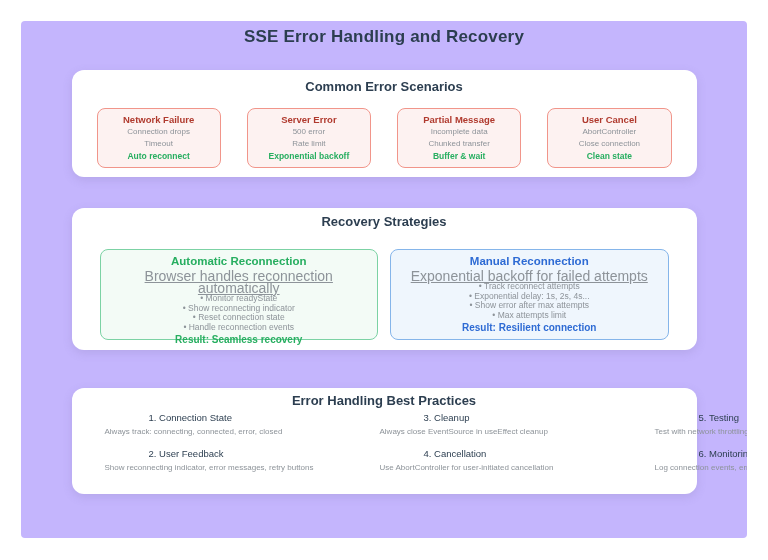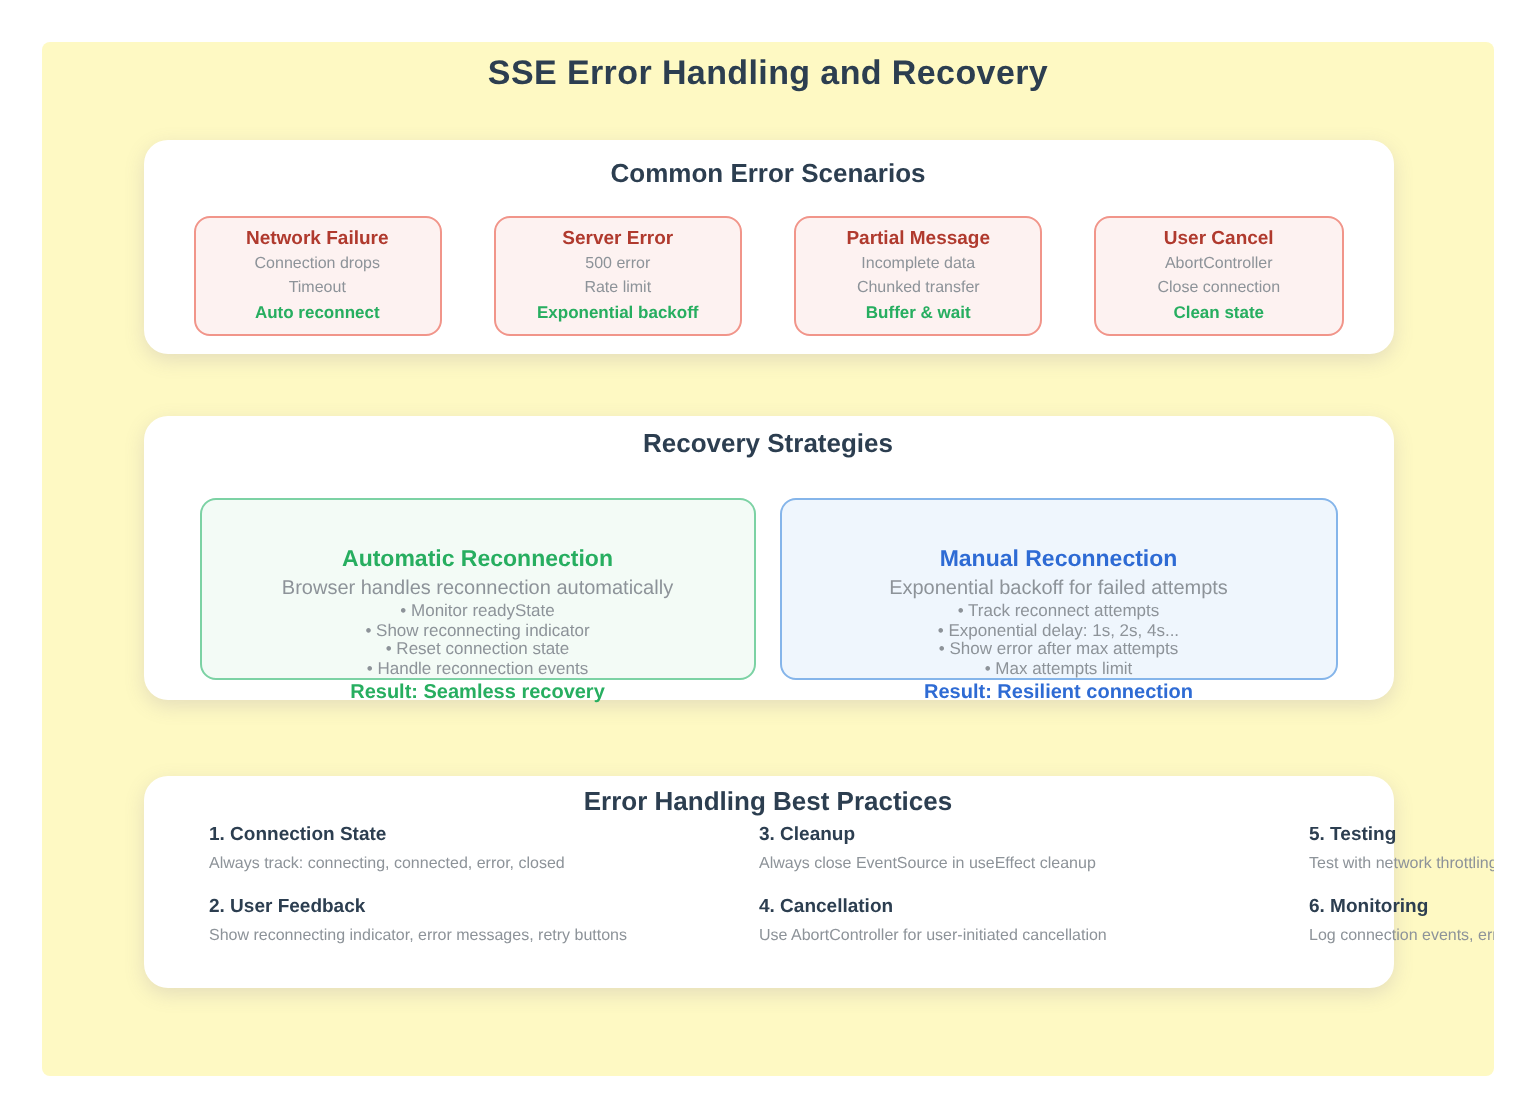--- a/index.html
+++ b/index.html
@@ -8,21 +8,21 @@
     width: 768px; height: 560px;
     background: #ffffff;
     font-family: "Liberation Sans", sans-serif;
     overflow: hidden;
     position: relative;
   }
   .panel {
     position: absolute;
     left: 21px; top: 21px;
     width: 726px; height: 517px;
-    background: #fef9c3;
+    background: #c4b5fd;
     border-radius: 4px;
     overflow: hidden;
   }
   h1.page-title {
     margin: 6px 0 0;
     text-align: center;
     font-size: 17px;
     line-height: 20px;
     font-weight: bold;
     color: #2c3e50;
@@ -68,46 +68,46 @@
   .section-strategies h2 { padding-top: 6px; }
   .strategies-row {
     display: flex;
     gap: 12px;
     padding: 0 28px;
     margin-top: 19px;
   }
   .strat-card {
     flex: 1;
     border-radius: 8px;
-    padding: 23px 4px 6px;
+    padding: 4px 4px 6px;
     text-align: center;
     height: 91px;
   }
   .strat-card.green { background: #f3fbf6; border: 1.5px solid #7cd2a4; }
   .strat-card.blue  { background: #eff6fd; border: 1.5px solid #85b5ea; }
   .strat-title { font-size: 11.5px; line-height: 14px; font-weight: bold; }
   .strat-card.green .strat-title { color: #27ae60; }
   .strat-card.blue  .strat-title { color: #2e6bd4; }
-  .strat-sub { font-size: 10px; line-height: 12px; margin-top: 2px; color: #8d9399; }
+  .strat-sub { font-size: 14px; line-height: 12px; margin-top: 2px; color: #8d9399; text-decoration: underline; }
   .strat-bullet { font-size: 8.5px; line-height: 9.5px; color: #8d9399; }
   .strat-result { font-size: 10px; line-height: 12px; font-weight: bold; margin-top: 2px; }
   .strat-card.green .strat-result { color: #27ae60; }
   .strat-card.blue  .strat-result { color: #2e6bd4; }
   
   .section-practices { margin-top: 38px; height: 106px; }
   .section-practices h2 { padding-top: 5px; }
   .bp-grid {
     display: flex;
     margin-top: 3px;
     padding-left: 33px;
     width: 858px; 
   }
   .bp-col { width: 275px; flex: 0 0 275px; }
   .bp-item { margin-bottom: 11px; }
-  .bp-title { font-size: 9.5px; line-height: 12px; font-weight: bold; color: #2c3e50; white-space: nowrap; }
+  .bp-title { font-size: 9.5px; line-height: 12px; font-weight: normal; color: #2c3e50; white-space: nowrap; margin-left: 44px; }
   .bp-desc  { font-size: 8px; line-height: 11px; margin-top: 2px; color: #8d9399; white-space: nowrap; }
 </style>
 </head>
 <body>
 
 <div class="panel">
 
   <h1 class="page-title">SSE Error Handling and Recovery</h1>
 
   <section class="card section-scenarios">

